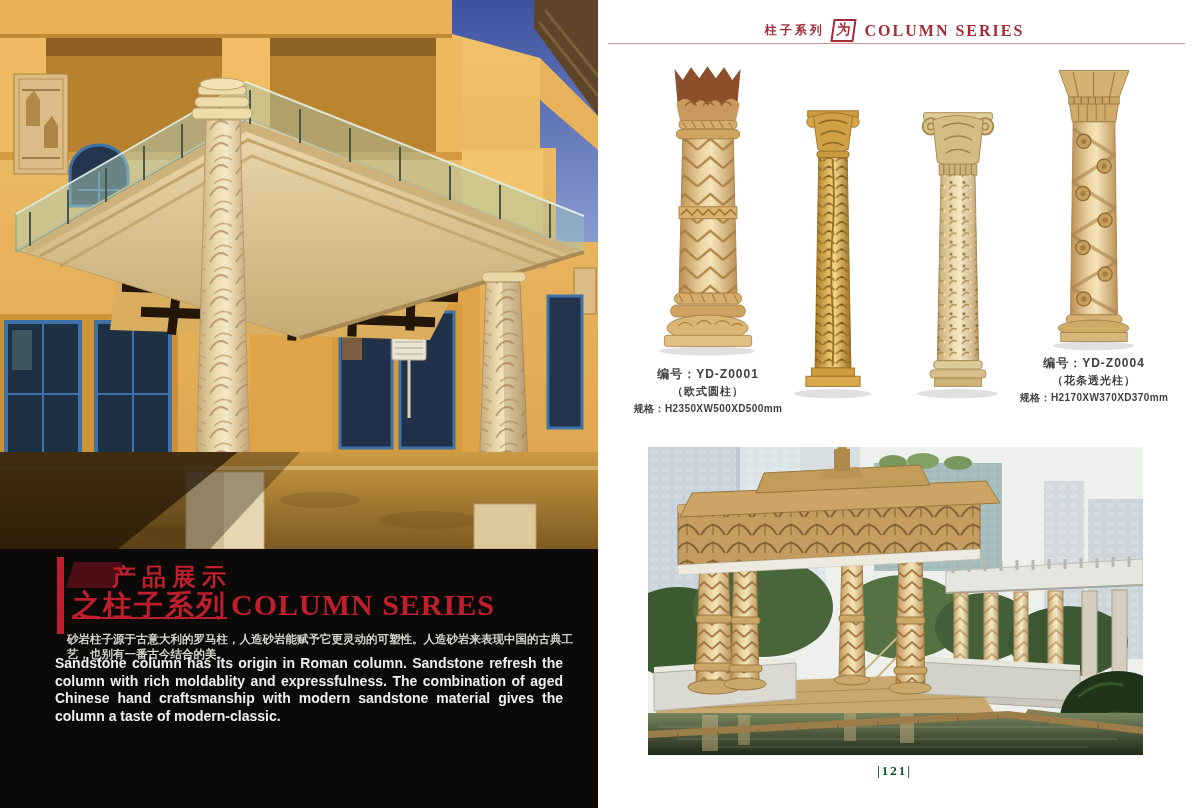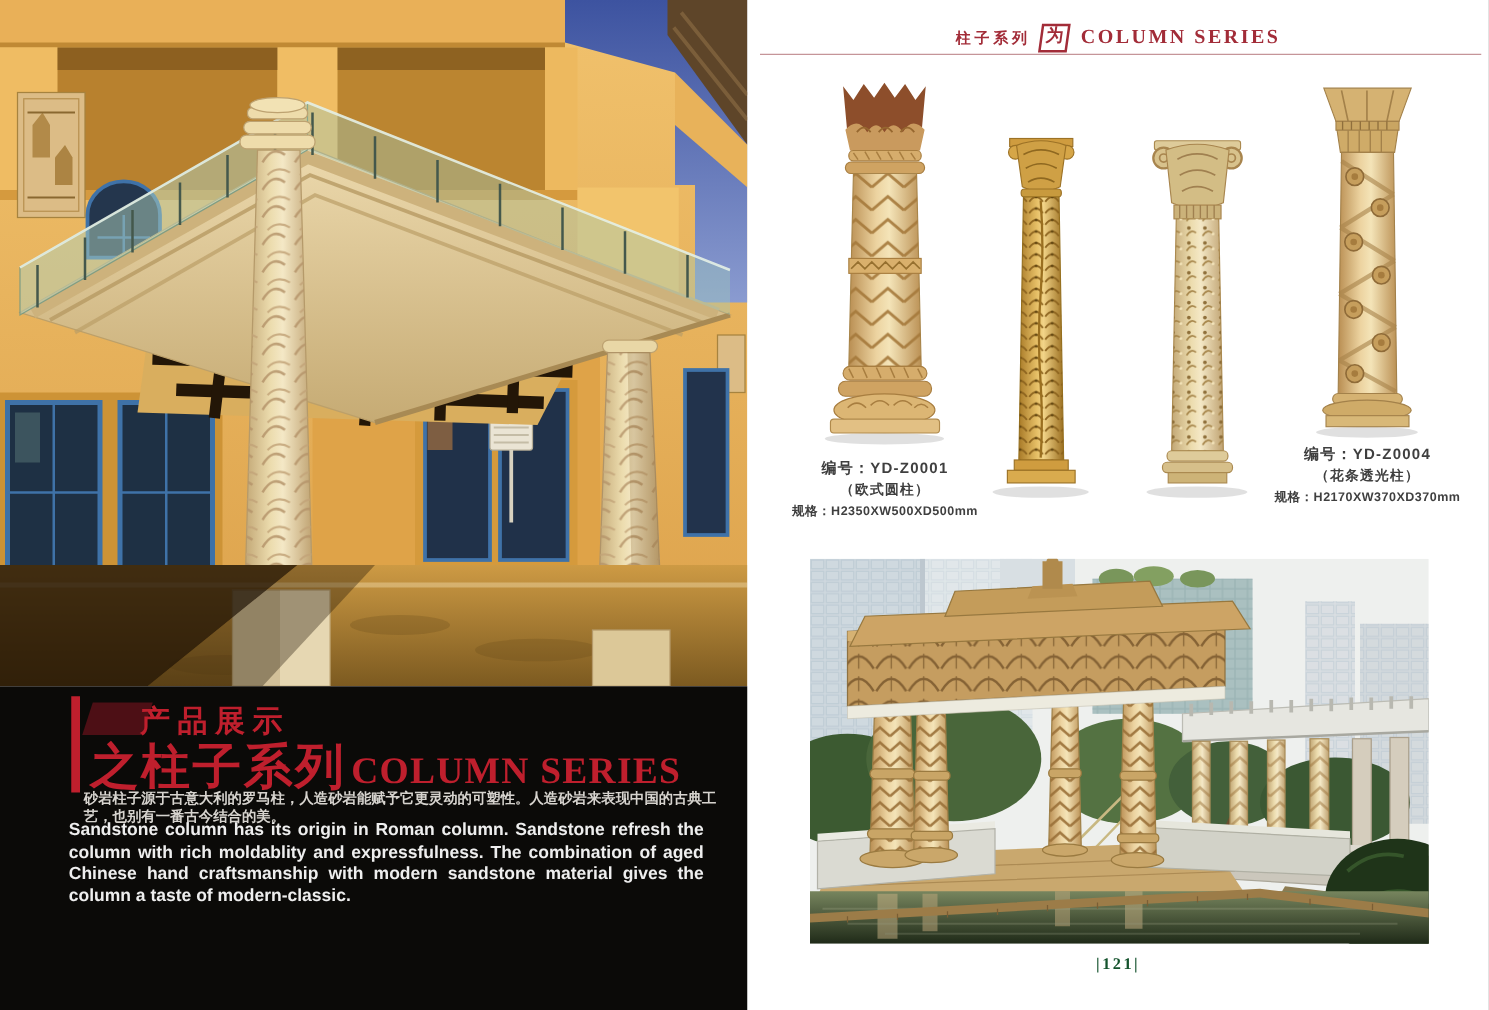--- a/index.html
+++ b/index.html
@@ -8,21 +8,21 @@
   
   .page-left{position:absolute;left:0;top:0;width:598px;height:808px;padding-left:26px;}
   .photo-left{position:absolute;left:0;top:0;width:598px;height:549px;display:block;}
   .panel-left{position:absolute;left:0;top:549px;width:598px;height:259px;background:#0b0a08;}
   .accent-bar{position:absolute;left:57px;top:8px;width:7px;height:77px;background:#bf1f2d;}
   .accent-wedge{position:absolute;left:70px;top:13px;width:48px;height:26px;background:#4d0f15;
                 transform:skewX(-18deg);}
   .title-zh1{position:absolute;left:112px;top:12px;font-size:24px;font-weight:bold;color:#bf1f2d;
              letter-spacing:6px;font-family:"Liberation Serif",serif;white-space:nowrap;}
   .title-line2{position:absolute;left:72px;top:37px;white-space:nowrap;color:#bf1f2d;}
-  .title-zh2{font-size:39px;font-weight:bold;letter-spacing:2px;font-family:"Liberation Serif",serif;}
+  .title-zh2{font-size:29px;font-weight:bold;letter-spacing:2px;font-family:"Liberation Serif",serif;text-decoration:underline;}
   .title-en2{font-size:30px;font-weight:bold;font-family:"Liberation Serif",serif;letter-spacing:1px;margin-left:4px;}
   .para-zh{position:absolute;left:55px;top:71px;width:506px;margin:12px;font-size:11.5px;line-height:15px;
            font-weight:bold;color:#d6d3ce;text-align:justify;}
   .para-en{position:absolute;left:55px;top:106px;width:508px;margin:0;font-size:14px;line-height:17.5px;
            font-weight:bold;color:#eeeeee;text-align:justify;}
   
   .page-right{position:absolute;left:598px;top:0;width:593px;height:808px;background:#ffffff;}
   .hdr-rule{position:absolute;left:10px;top:43px;width:577px;height:1px;background:#c59599;}
   .hdr{position:absolute;left:0;top:19px;width:100%;text-align:center;white-space:nowrap;}
   .hdr span{vertical-align:middle;}

